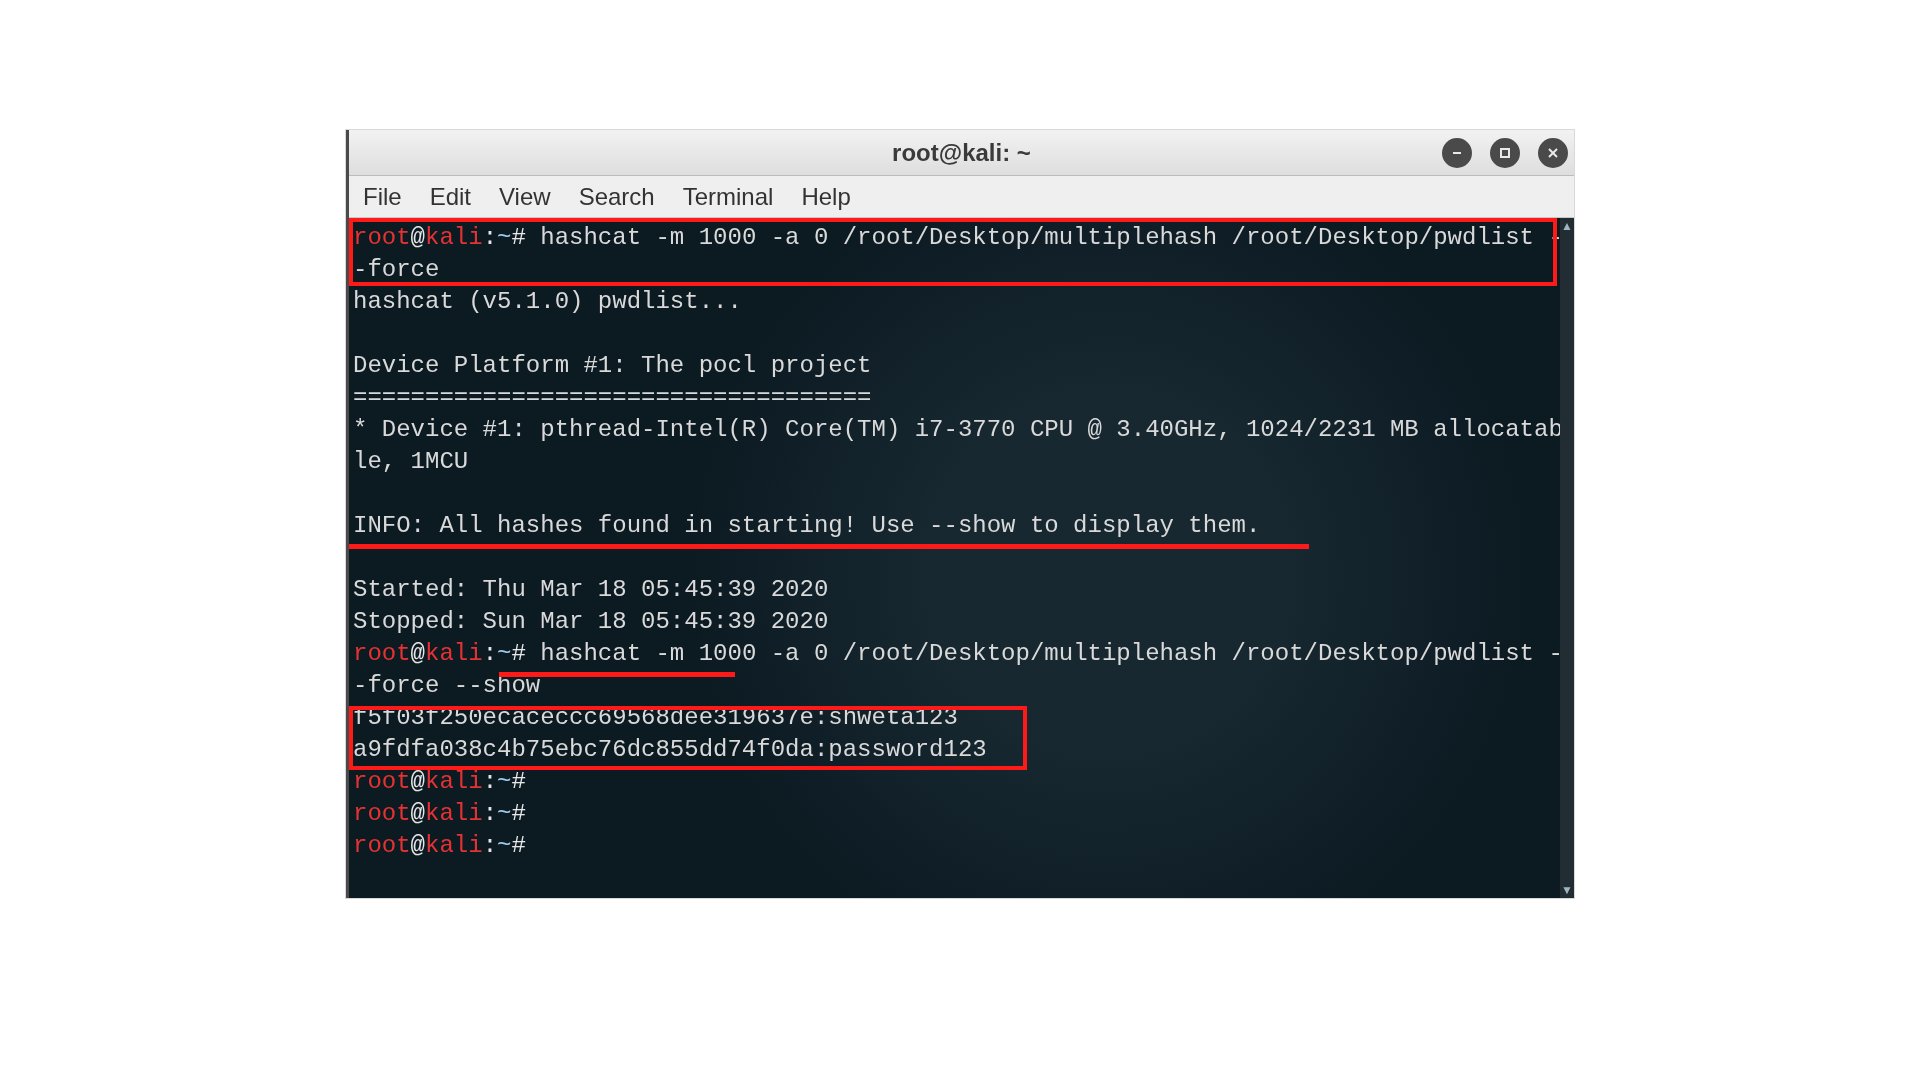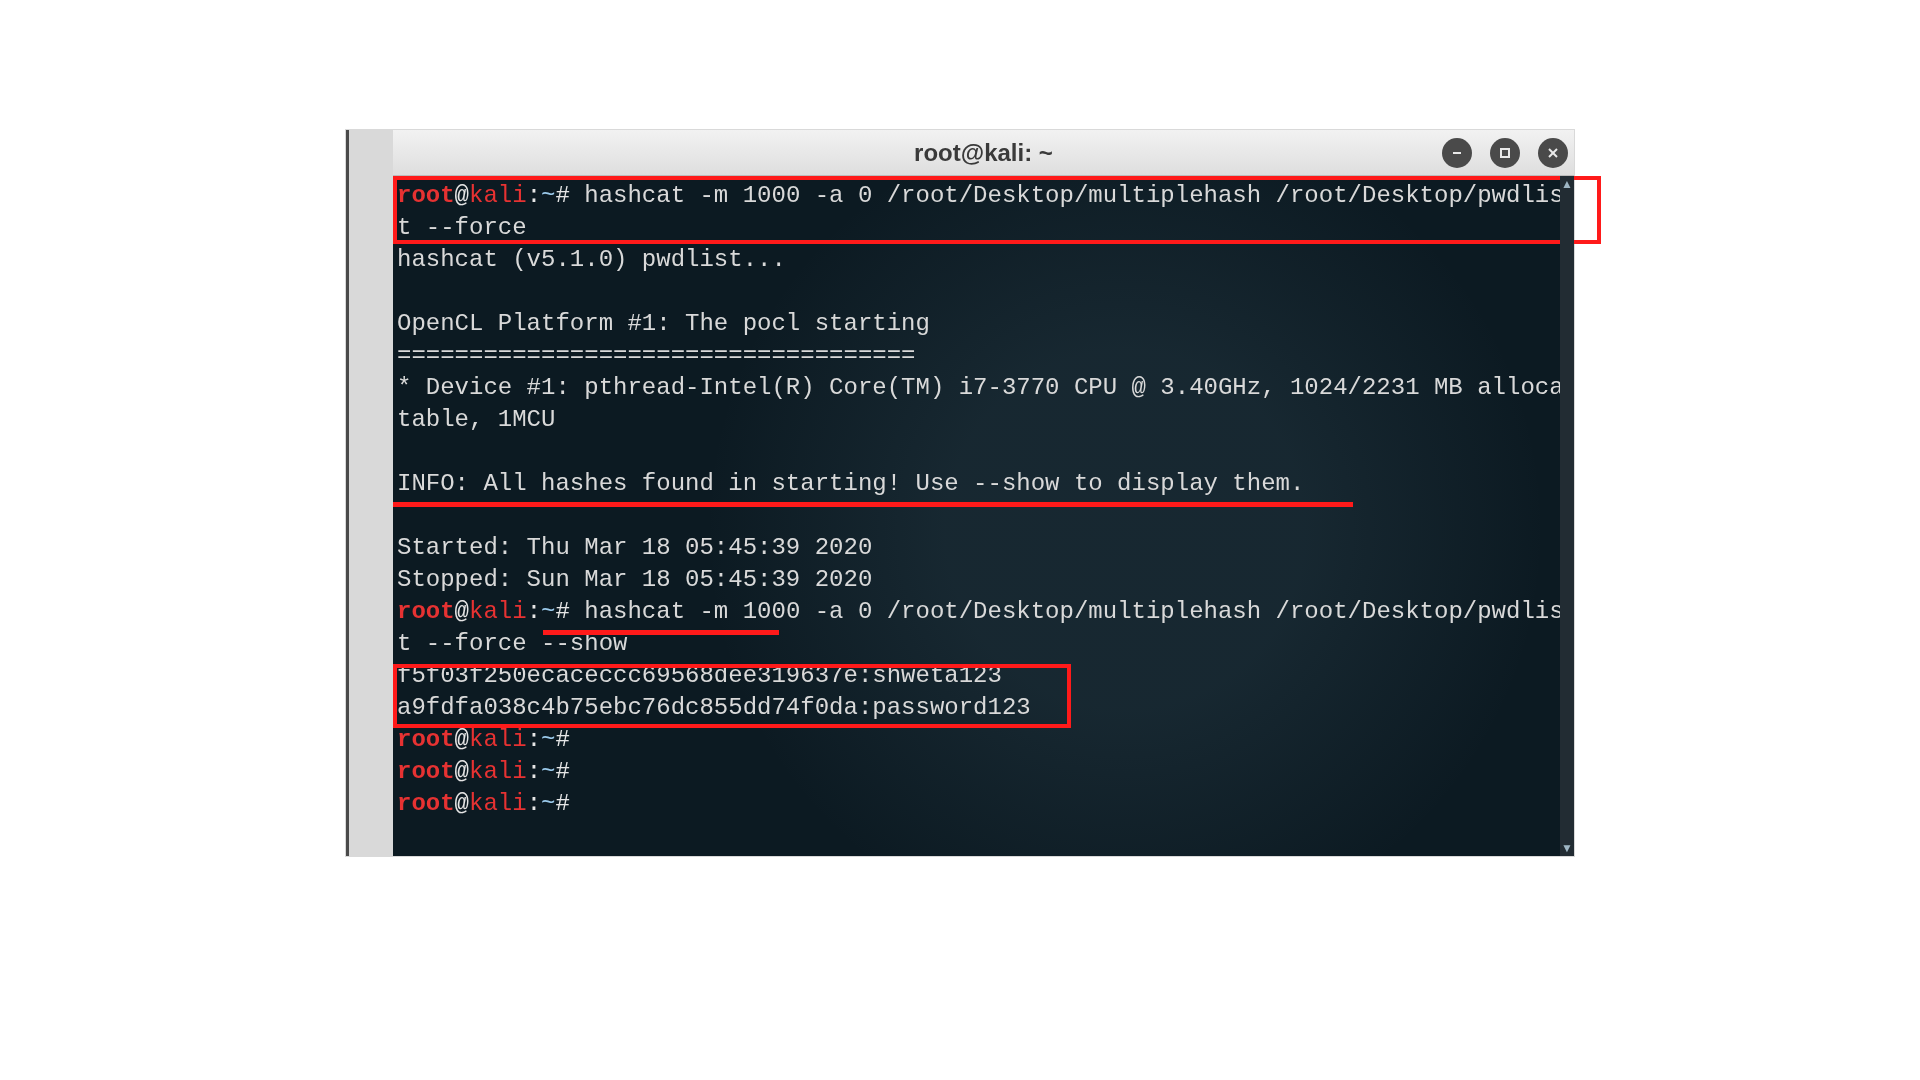--- a/index.html
+++ b/index.html
@@ -19,21 +19,20 @@
     display: flex;
     align-items: flex-start;
     justify-content: center;
   }
   .window {
     width: 1228px;
     border-left: 3px solid #4a4a4a;
     background: #d9d9d9;
     box-shadow: 0 0 0 1px rgba(0,0,0,.15);
     position: relative;
-    padding-left: 44px;
   }
 
   
   .titlebar {
     height: 46px;
     background: linear-gradient(#f2f2f2, #dedede);
     border-bottom: 1px solid #bcbcbc;
     display: flex;
     align-items: center;
     justify-content: center;
@@ -85,21 +84,21 @@
     font-size: 24px;
     line-height: 32px;
     padding: 4px 4px 12px 4px;
     white-space: pre-wrap;
     word-break: break-all;
     min-height: 680px;
     position: relative;
     background-image:
       radial-gradient(circle at 62% 52%, rgba(120,160,180,.10) 180px, rgba(120,160,180,0) 420px);
   }
-  .prompt-user { color: #e63232; font-weight: 700; }
+  .prompt-user { color: #e63232; font-weight: 400; }
   .prompt-host { color: #e63232; font-weight: 400; }
   .prompt-sep  { color: #e6e6e6; }
   .prompt-path { color: #9ac9ea; }
   .prompt-hash { color: #e6e6e6; }
   .txt         { color: #d9d9d9; }
 
   
   .redbox {
     position: absolute;
     border: 4px solid #ff1a1a;
@@ -152,26 +151,34 @@
         </div>
         <div class="win-btn">
           <svg width="14" height="14" viewBox="0 0 14 14">
               <line x1="3" y1="3" x2="11" y2="11" stroke="#e9e9e9" stroke-width="2"></line>
               <line x1="11" y1="3" x2="3" y2="11" stroke="#e9e9e9" stroke-width="2"></line>
             </svg>
         </div>
       </div>
     </div>
 
+    <div class="menubar">
+      <span class="menuitem">File</span>
+      <span class="menuitem">Edit</span>
+      <span class="menuitem">View</span>
+      <span class="menuitem">Search</span>
+      <span class="menuitem">Terminal</span>
+      <span class="menuitem">Help</span>
+    </div>
 
     <div class="termwrap">
       <div class="terminal"><span class="prompt-user">root</span><span class="prompt-sep">@</span><span class="prompt-host">kali</span><span class="prompt-sep">:</span><span class="prompt-path">~</span><span class="prompt-hash">#</span><span class="txt"> hashcat -m 1000 -a 0 /root/Desktop/multiplehash /root/Desktop/pwdlist --force</span>
 <span class="txt">hashcat (v5.1.0) pwdlist...</span>
 <span class="txt"></span>
-<span class="txt">OpenCL Platform #1: The pocl starting</span>
+<span class="txt">Device Platform #1: The pocl project</span>
 <span class="txt">====================================</span>
 <span class="txt">* Device #1: pthread-Intel(R) Core(TM) i7-3770 CPU @ 3.40GHz, 1024/2231 MB allocatable, 1MCU</span>
 <span class="txt"></span>
 <span class="txt">INFO: All hashes found in starting! Use --show to display them.</span>
 <span class="txt"></span>
 <span class="txt">Started: Thu Mar 18 05:45:39 2020</span>
 <span class="txt">Stopped: Sun Mar 18 05:45:39 2020</span>
 <span class="prompt-user">root</span><span class="prompt-sep">@</span><span class="prompt-host">kali</span><span class="prompt-sep">:</span><span class="prompt-path">~</span><span class="prompt-hash">#</span><span class="txt"> hashcat -m 1000 -a 0 /root/Desktop/multiplehash /root/Desktop/pwdlist --force --show</span>
 <span class="txt">f5f03f250ecaceccc69568dee319637e:shweta123</span>
 <span class="txt">a9fdfa038c4b75ebc76dc855dd74f0da:password123</span>

